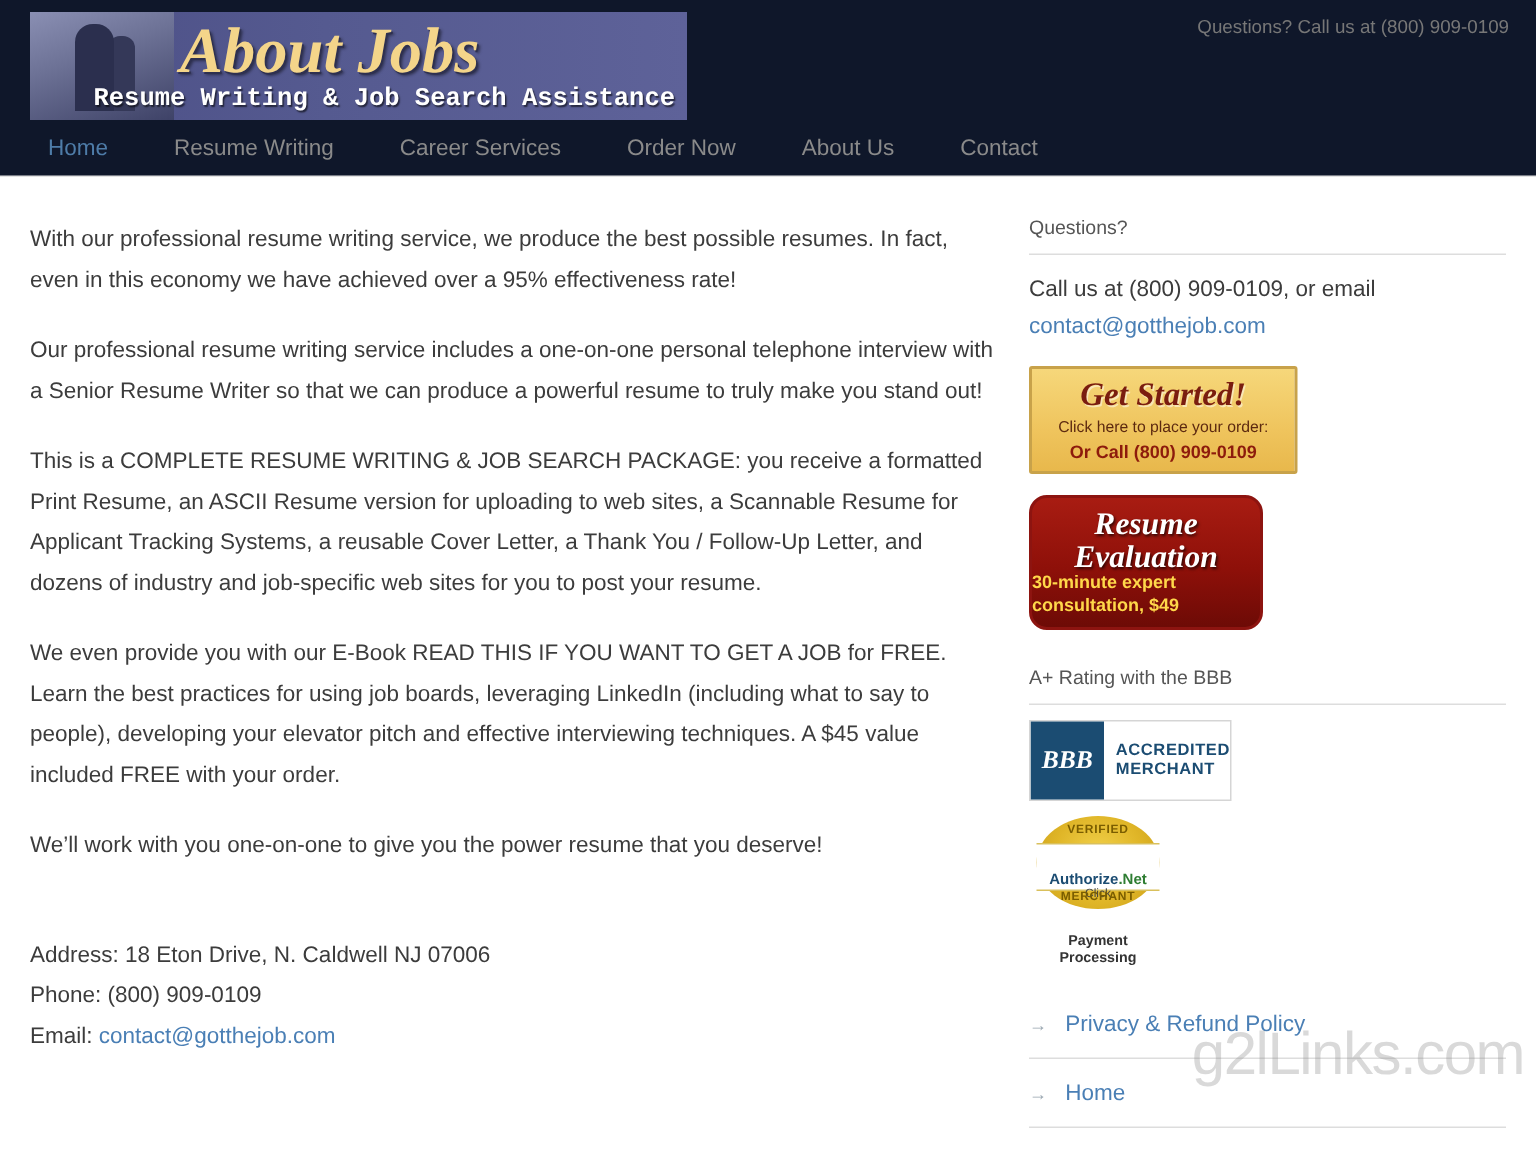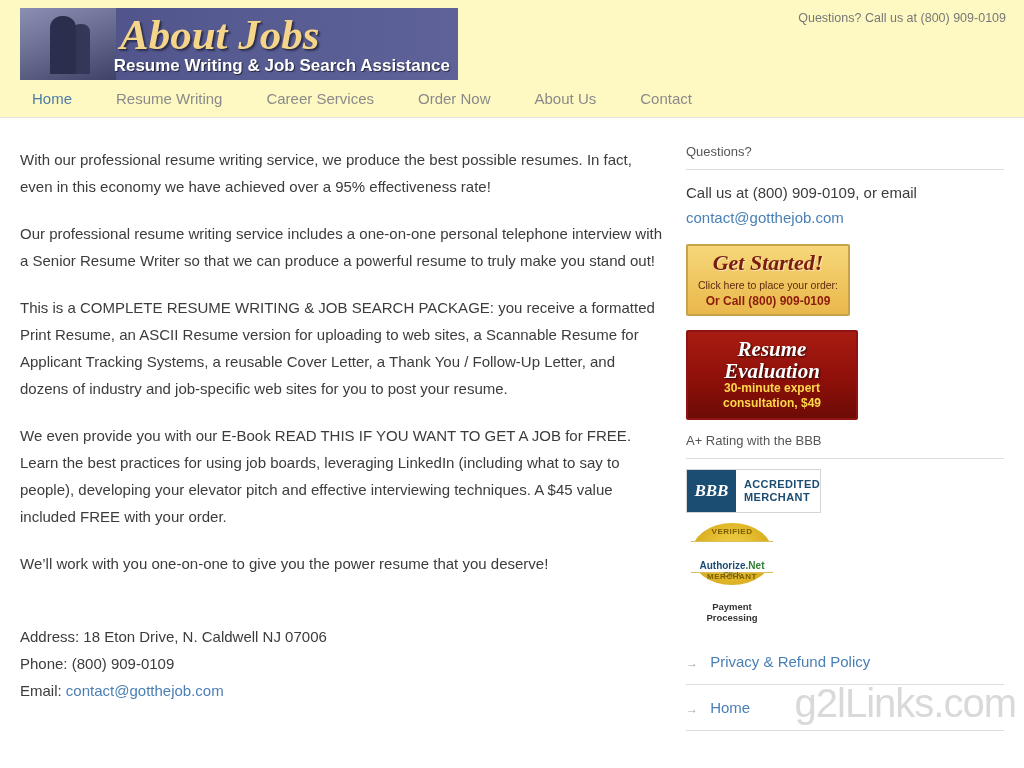--- a/index.html
+++ b/index.html
@@ -14,21 +14,21 @@
   #page {
     position: relative;
     width: 1024px; height: 768px;
     background: #fff;
   }
 
   
   .header {
     position: relative;
     height: 118px;
-    background: #fef9c3;
+    background: #0f172a;
     border-bottom: 1px solid #e3e3e3;
   }
   .logo {
     position: absolute;
     left: 20px; top: 8px;
     width: 438px; height: 72px;
     background: linear-gradient(to right, #4c4f86 0%, #555a90 45%, #5e6299 100%);
     overflow: hidden;
     border: 0;
   }
@@ -55,21 +55,21 @@
     font-style: italic;
     font-weight: bold;
     font-size: 43px;
     color: #f4d58a;
     text-shadow: 1px 1px 0 #2e3050, 2px 2px 2px rgba(0,0,0,.45);
     letter-spacing: 0px;
   }
   .logo .tagline {
     position: absolute;
     right: 8px; bottom: 4px;
-    font-family: Liberation Sans, sans-serif;
+    font-family: Liberation Mono, monospace;
     font-weight: bold;
     font-size: 17px;
     color: #ffffff;
     text-shadow: 1px 1px 1px rgba(0,0,0,.6);
   }
   .phone-top {
     position: absolute;
     right: 18px; top: 11px;
     font-size: 12.5px;
     color: #777;
@@ -130,21 +130,21 @@
     border-bottom: 1px solid #ddd;
   }
   .side-p {
     font-size: 15px;
     line-height: 25px;
     color: #3c3c3c;
     margin: 0 0 14px 0;
   }
 
   .banner-started {
-    width: 164px; height: 72px;
+    width: 179px; height: 72px;
     border: 2px solid #c8a24a;
     background: linear-gradient(#f6d77a, #efc45d 60%, #e8b84c);
     border-radius: 2px;
     position: relative;
     margin-bottom: 14px;
     overflow: hidden;
   }
   .banner-started .bs1 {
     position: absolute; left: 0; right: 0; top: 4px;
     text-align: center;
@@ -162,47 +162,47 @@
   }
   .banner-started .bs3 {
     position: absolute; left: 0; right: 0; top: 48px;
     text-align: center;
     font-size: 12px;
     font-weight: bold;
     color: #8d1b0c;
   }
 
   .banner-eval {
-    width: 172px; height: 90px;
+    width: 156px; height: 90px;
     border: 2px solid #8d1410;
     background: linear-gradient(#a81c12, #8e1009 55%, #6d0b06);
-    border-radius: 2px;
-    position: relative;
-    margin-bottom: 13px;
+    border-radius: 12px;
+    position: relative;
+    margin-bottom: 24px;
     overflow: hidden;
   }
   .banner-eval .be1 {
     position: absolute; left: 0; right: 0; top: 6px;
     text-align: center;
     font-family: "Liberation Serif", serif;
     font-style: italic; font-weight: bold;
     font-size: 21px; line-height: 22px;
     color: #ffffff;
     text-shadow: 1px 1px 2px rgba(0,0,0,.7);
   }
   .banner-eval .be2 {
     position: absolute; left: 0; right: 0; bottom: 7px;
-    text-align: center;
+    text-align: left;
     font-size: 12px; line-height: 15px;
     font-weight: bold;
     color: #ffd84a;
   }
 
   .bbb {
-    width: 135px; height: 44px;
+    width: 135px; height: 54px;
     background: #ffffff;
     border: 1px solid #d5d5d5;
     display: flex; align-items: center;
     margin-bottom: 10px;
     overflow: hidden;
   }
   .bbb .bbb-left {
     width: 52px; height: 54px;
     background: #1b4c72;
     color: #fff;

